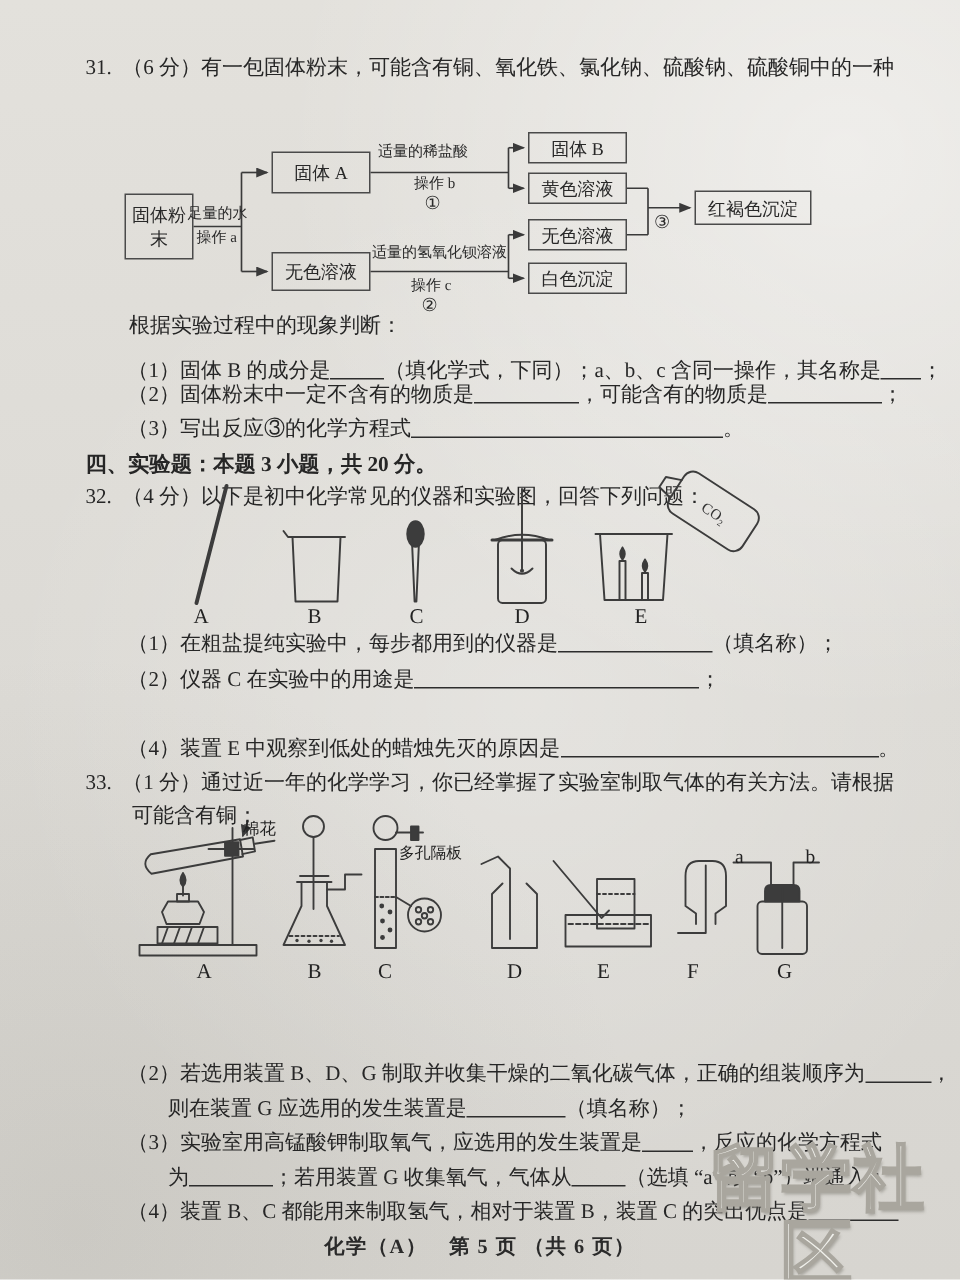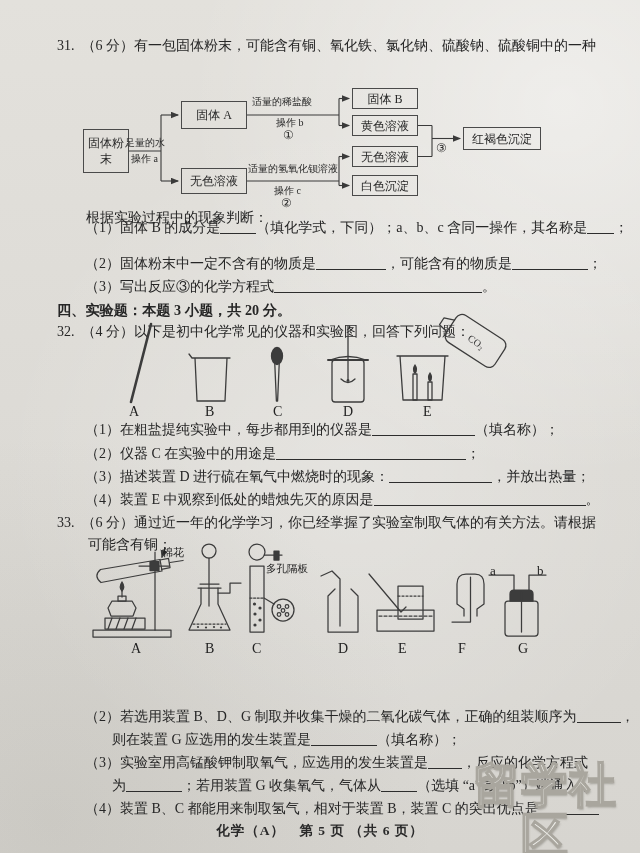--- a/index.html
+++ b/index.html
@@ -74,21 +74,21 @@
     <span class="flabel" style="left:192px; top:12px">适量的稀盐酸</span>
     <span class="flabel" style="left:216px; top:33px">操作 b</span>
     <span class="fnum" style="left:223px; top:44px">①</span>
     <span class="flabel" style="left:188px; top:79px">适量的氢氧化钡溶液</span>
     <span class="flabel" style="left:214px; top:101px">操作 c</span>
     <span class="fnum" style="left:221px; top:112px">②</span>
     <span class="fnum" style="left:376px; top:57px">③</span>
   </div>
 
   <div class="ln" style="left:86px; top:209px">根据实验过程中的现象判断：</div>
-  <div class="ln" style="left:85px; top:219px"><span>（1）固体 B 的成分是</span><span class="bl" style="width:36px"></span><span>（填化学式，下同）；a、b、c 含同一操作，其名称是</span><span class="bl" style="width:27px"></span><span>；</span></div>
+  <div class="ln" style="left:85px; top:239px"><span>（1）固体 B 的成分是</span><span class="bl" style="width:36px"></span><span>（填化学式，下同）；a、b、c 含同一操作，其名称是</span><span class="bl" style="width:27px"></span><span>；</span></div>
   <div class="ln" style="left:85px; top:255px"><span>（2）固体粉末中一定不含有的物质是</span><span class="bl" style="width:70px"></span><span>，可能含有的物质是</span><span class="bl" style="width:76px"></span><span>；</span></div>
   <div class="ln" style="left:85px; top:278px"><span>（3）写出反应③的化学方程式</span><span class="bl" style="width:208px"></span><span>。</span></div>
 
   <div class="ln bold" style="left:57px; top:301px">四、实验题：本题 3 小题，共 20 分。</div>
 
   <div class="ln" style="left:57px; top:323px"><span class="num">32.</span><span>（4 分）以下是初中化学常见的仪器和实验图，回答下列问题：</span></div>
 
   <svg class="draw" style="left:85px; top:316px" width="460" height="92" viewBox="0 0 460 92" fill="none" stroke="#3c3c3c" stroke-width="1.3" stroke-linecap="round" stroke-linejoin="round">
 
     <line x1="66" y1="8" x2="46" y2="86" stroke-width="2.6"></line>
@@ -123,24 +123,23 @@
     </g>
   </svg>
   <span class="eqlabel" style="left:129px; top:404px">A</span>
   <span class="eqlabel" style="left:205px; top:404px">B</span>
   <span class="eqlabel" style="left:273px; top:404px">C</span>
   <span class="eqlabel" style="left:343px; top:404px">D</span>
   <span class="eqlabel" style="left:423px; top:404px">E</span>
 
   <div class="ln" style="left:85px; top:421px"><span>（1）在粗盐提纯实验中，每步都用到的仪器是</span><span class="bl" style="width:103px"></span><span>（填名称）；</span></div>
   <div class="ln" style="left:85px; top:445px"><span>（2）仪器 C 在实验中的用途是</span><span class="bl" style="width:190px"></span><span>；</span></div>
-  <div class="ln" style="left:85px; top:468px"><span>（3）描述装置 D 进行硫在氧气中燃烧时的现象：</span><span class="bl" style="width:103px"></span><span>，并放出热量；</span></div>
   <div class="ln" style="left:85px; top:491px"><span>（4）装置 E 中观察到低处的蜡烛先灭的原因是</span><span class="bl" style="width:212px"></span><span>。</span></div>
 
-  <div class="ln" style="left:57px; top:514px"><span class="num">33.</span><span>（6 分）通过近一年的化学学习，你已经掌握了实验室制取气体的有关方法。请根据</span></div>
+  <div class="ln" style="left:57px; top:514px"><span class="num">33.</span><span>（1 分）通过近一年的化学学习，你已经掌握了实验室制取气体的有关方法。请根据</span></div>
   <div class="ln" style="left:88px; top:536px">可能含有铜：</div>
 
   <svg class="draw" style="left:85px; top:540px" width="470" height="100" viewBox="0 0 470 100" fill="none" stroke="#3c3c3c" stroke-width="1.25" stroke-linecap="round" stroke-linejoin="round">
     <defs>
       <marker id="ah3" markerWidth="8" markerHeight="8" refX="5.5" refY="3" orient="auto">
         <path d="M0,0 L6.5,3 L0,6 Z" fill="#3c3c3c" stroke="none"></path>
       </marker>
     </defs>
 
     <g>

